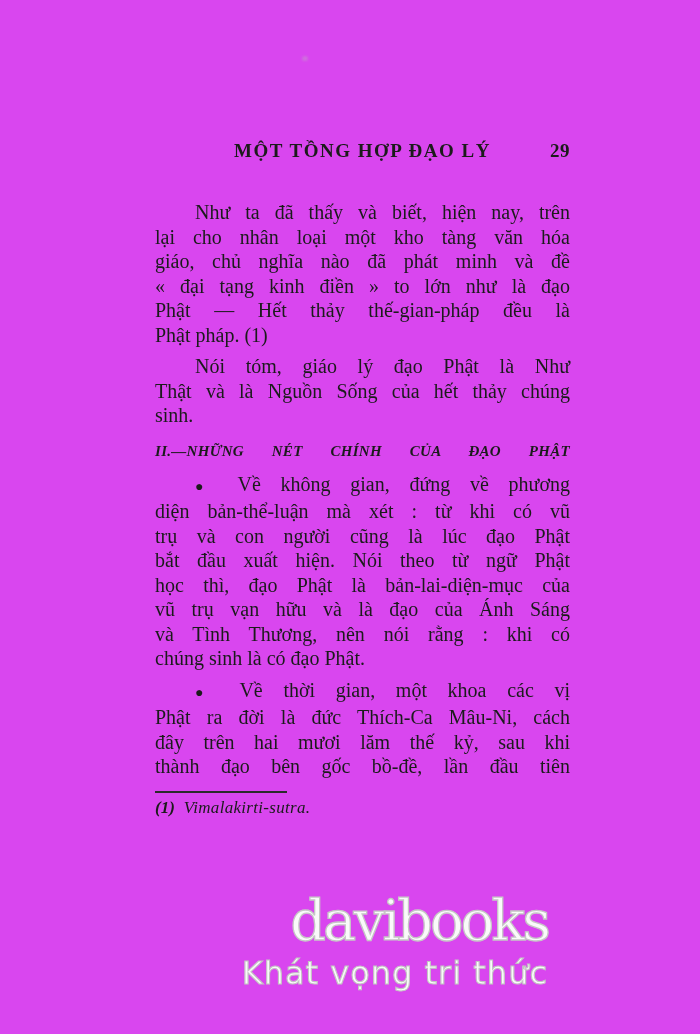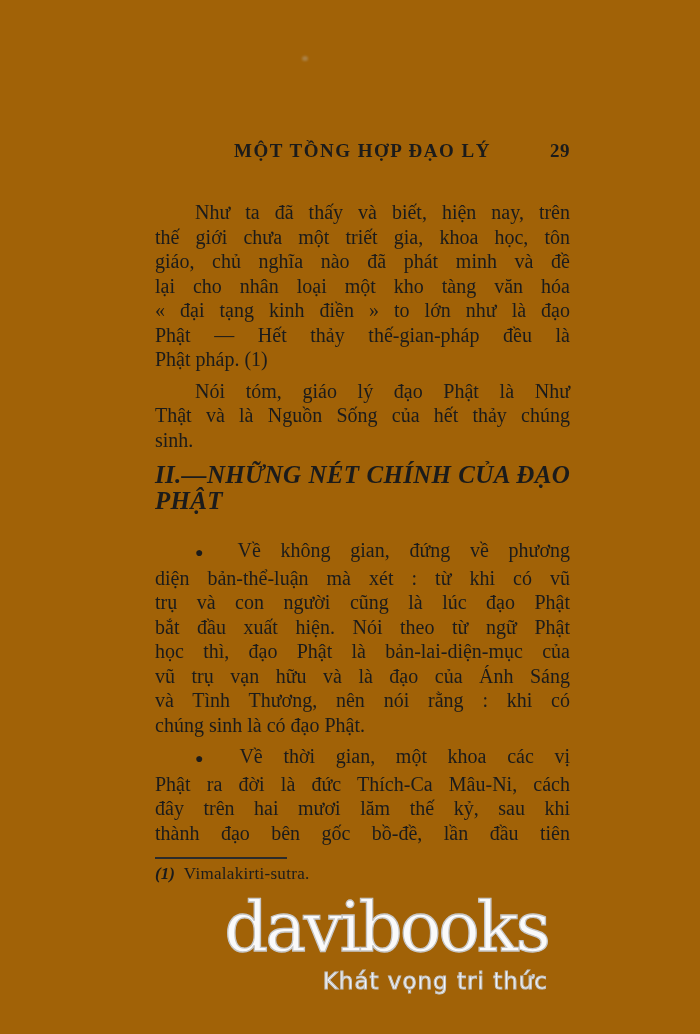--- a/index.html
+++ b/index.html
@@ -1,57 +1,57 @@
 <!DOCTYPE html>
 <html><head>
 <meta charset="utf-8">
 <style>
   html,body { margin:0; padding:0; background:#ffffff; }
   .page {
     position:relative; width:700px; height:1034px;
-    background:#a16207; overflow:hidden;
+    background:#d946ef; overflow:hidden;
     font-family:"Liberation Serif","DejaVu Serif",serif;
     color:#1b1b1b;
   }
   .content { position:absolute; left:155px; top:140px; width:415px; }
 
   .running-header { position:relative; height:24px; font-weight:bold; font-size:19px; letter-spacing:1.5px; }
   .header-title { text-align:center; }
   .page-number { position:absolute; right:0; top:0; letter-spacing:0.5px;margin-left:12px; }
 
   #body-text { margin-top:36px; font-size:20px; line-height:24.5px; }
   .line { text-align:justify; text-align-last:justify; }
   .line.last { text-align-last:left; }
   .line.indent { text-indent:40px; }
   .para + .para { margin-top:7px; }
   span.i { }
   span.bu { font-size:14px; }
 
   .section-heading {
-    margin-top:10px; font-size:25px; line-height:26px;
+    margin-top:10px; font-size:15px; line-height:26px;
     font-style:italic; font-weight:bold; letter-spacing:0.3px;
     text-align:justify; text-align-last:justify;
   }
-  .section-heading + .para { margin-top:24px; }
+  .section-heading + .para { margin-top:8px; }
 
   .footnote { margin-top:12px; }
   .footnote-rule { width:132px; border-top:2px solid #2b2b2b; margin-bottom:5px; }
   .footnote-text { font-size:17px; }
   .fn-marker { font-weight:bold; font-style:italic; margin-right:9px; }
-  .fn-body { letter-spacing:0.3px; }
+  .fn-body { font-style:italic; letter-spacing:0.3px; }
 
   .watermark { position:absolute; right:152px; top:893px; text-align:right; pointer-events:none; }
   .wm-logo {
     font-family:"DejaVu Serif","Liberation Serif",serif;
-    font-size:69px; line-height:1; letter-spacing:-3px;
+    font-size:56px; line-height:1; letter-spacing:-3px;
     color:#fafafa; -webkit-text-stroke:1.3px #c6c6c6;
   }
   .wm-slogan {
     font-family:"DejaVu Sans","Liberation Sans",sans-serif;
-    font-size:23px; line-height:1; letter-spacing:1px; margin-top:8px;
+    font-size:32px; line-height:1; letter-spacing:1px; margin-top:8px;
     color:#fafafa; -webkit-text-stroke:1.1px #c3c3c3;
   }
 
   .speck {
     position:absolute; left:302px; top:56px; width:6px; height:5px;
     background:#bdbdbd; border-radius:50%; opacity:0.35; filter:blur(1px);
   }
 </style>
 </head>
 <body>
@@ -62,23 +62,22 @@
   <div class="content">
 
     <div class="running-header">
       <div class="header-title">MỘT TỒNG HỢP ĐẠO LÝ</div>
       <div class="page-number">29</div>
     </div>
 
     <div id="body-text">
         <div class="para">
           <div class="line indent"><span>Như ta đã thấy và biết, hiện nay, trên</span></div>
-          <div class="line"><span>thế giới chưa một triết gia, khoa học, tôn</span></div>
+          <div class="line"><span>lại cho nhân loại một kho tàng văn hóa</span></div>
           <div class="line"><span>giáo, chủ nghĩa nào đã phát minh và đề</span></div>
-          <div class="line"><span>lại cho nhân loại một kho tàng văn hóa</span></div>
           <div class="line"><span>« đại tạng kinh điền » to lớn như là đạo</span></div>
           <div class="line"><span>Phật — </span><span class="i">Hết thảy thế-gian-pháp đều là</span></div>
           <div class="line last"><span class="i">Phật pháp. (1)</span></div>
         </div>
         <div class="para">
           <div class="line indent"><span>Nói tóm, giáo lý đạo Phật là Như</span></div>
           <div class="line"><span>Thật và là Nguồn Sống của hết thảy chúng</span></div>
           <div class="line last"><span>sinh.</span></div>
         </div>
         <div class="section-heading">II.—NHỮNG NÉT CHÍNH CỦA ĐẠO PHẬT</div>

